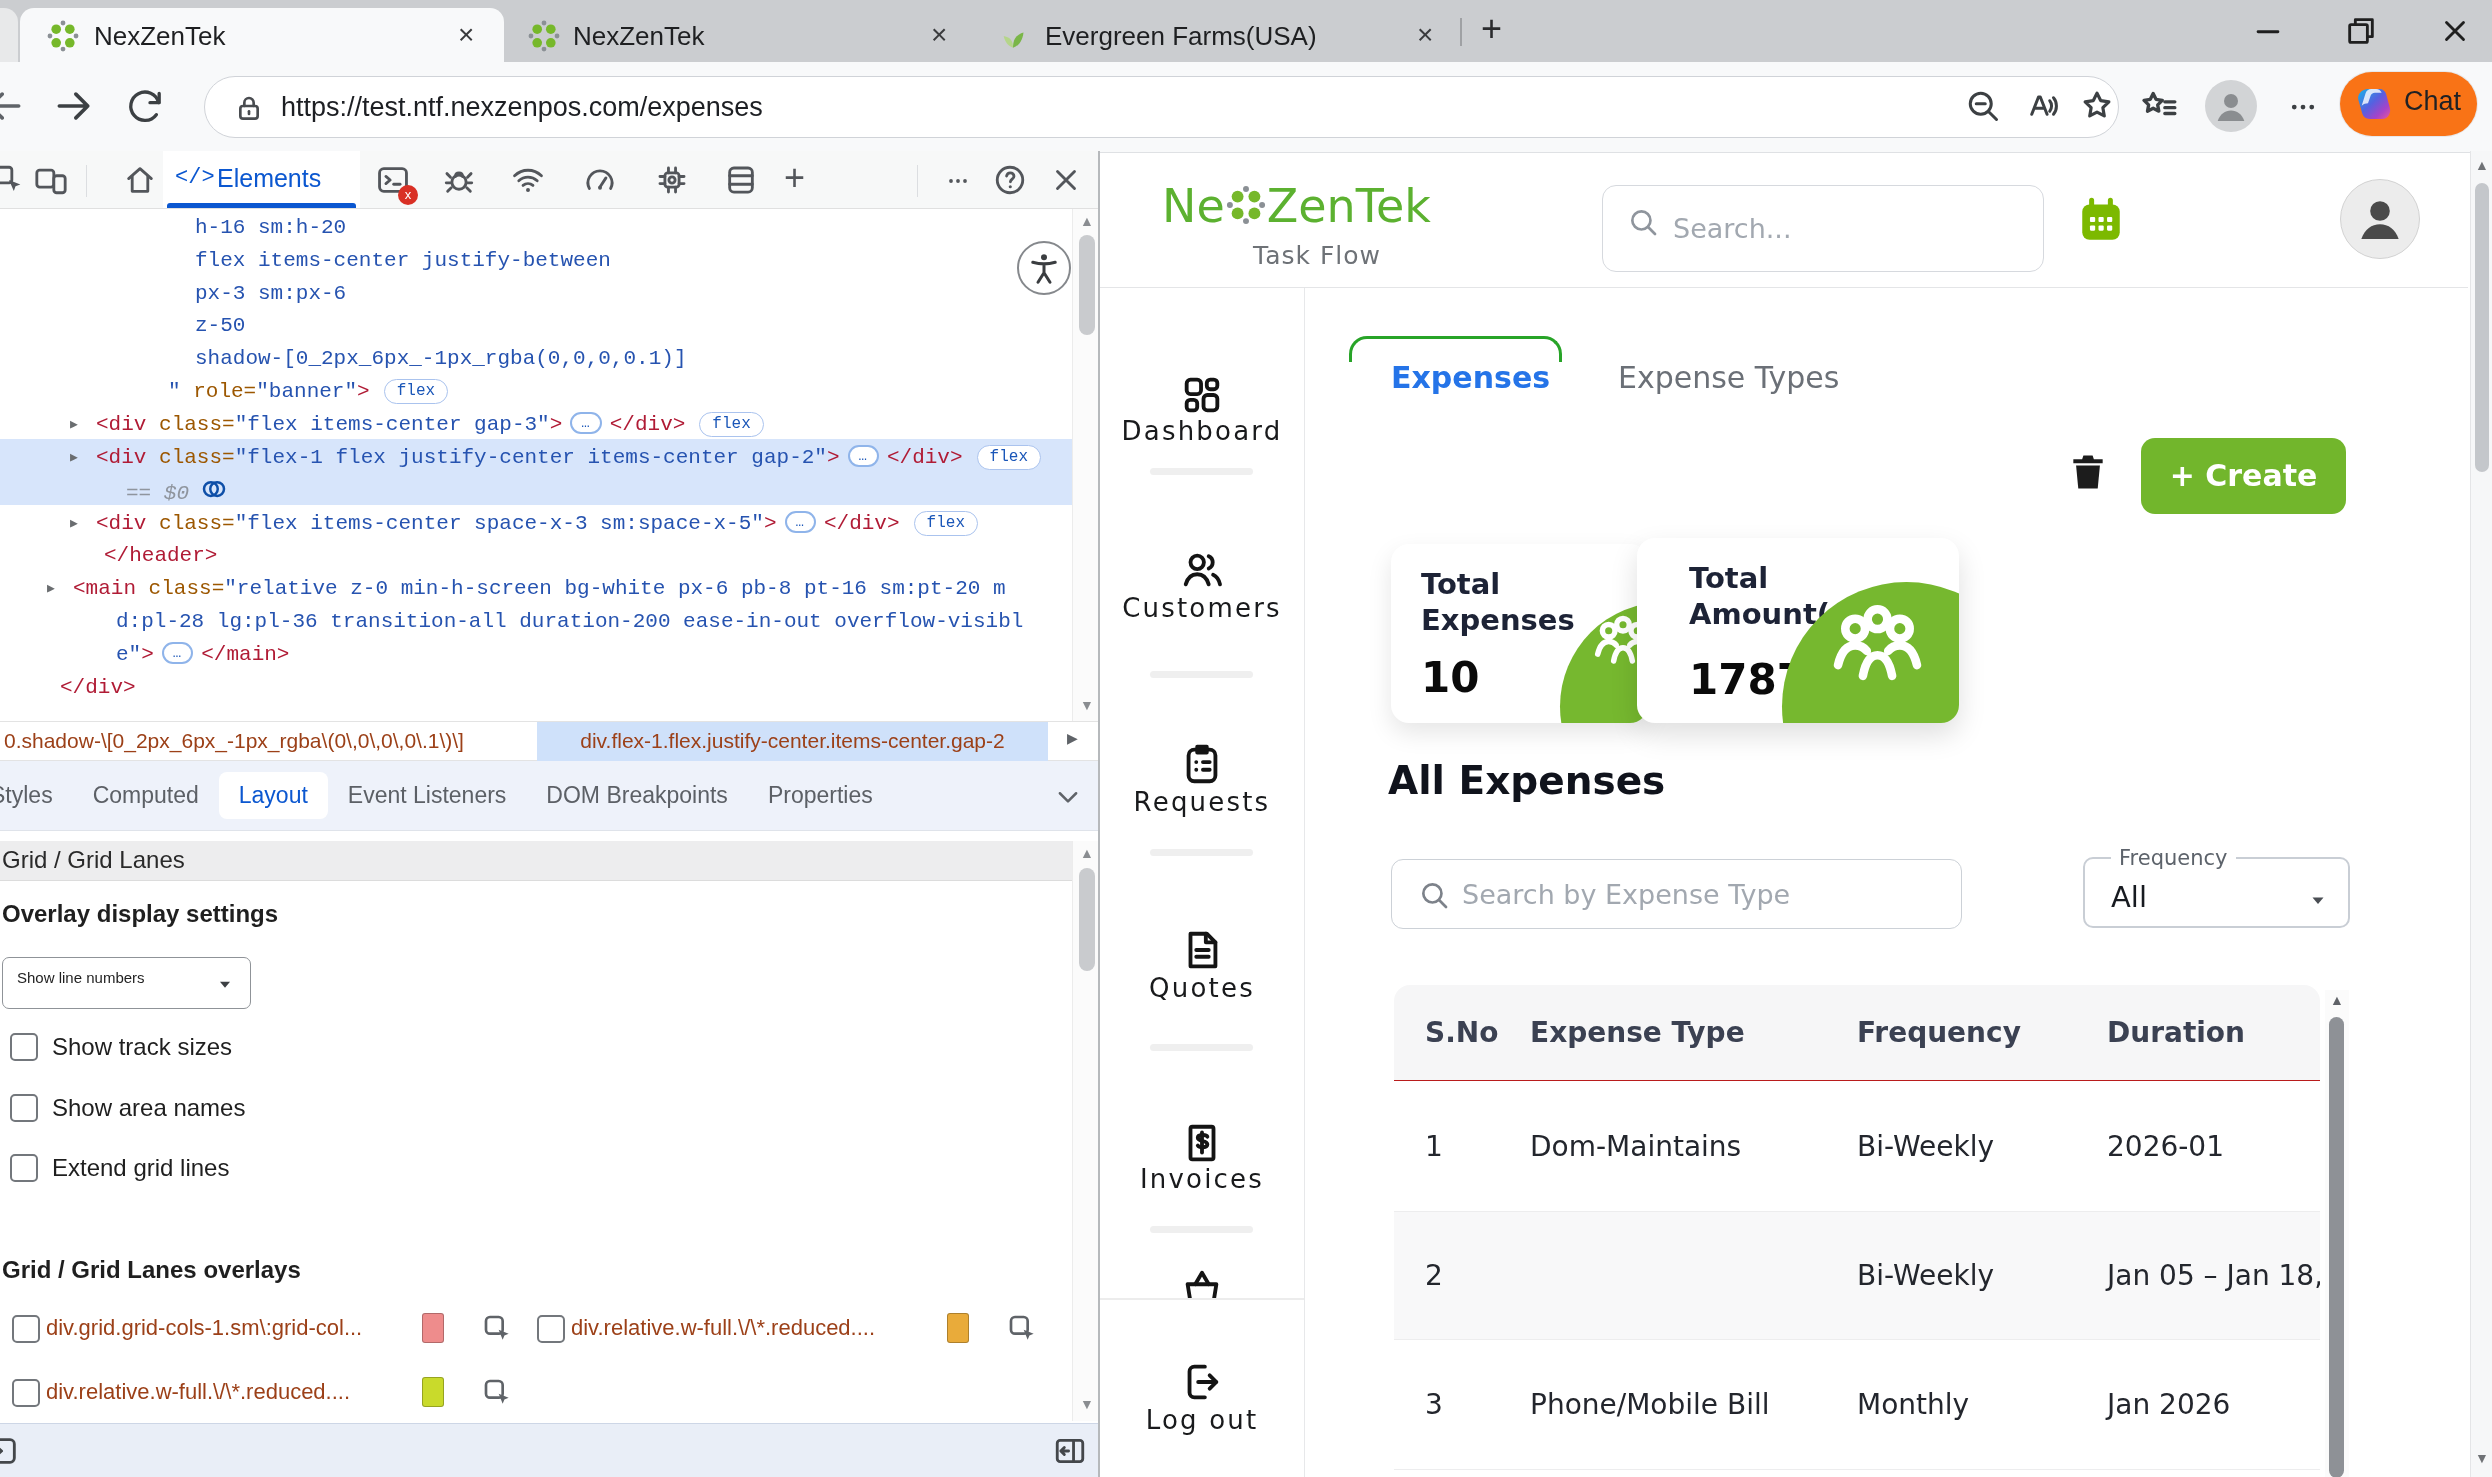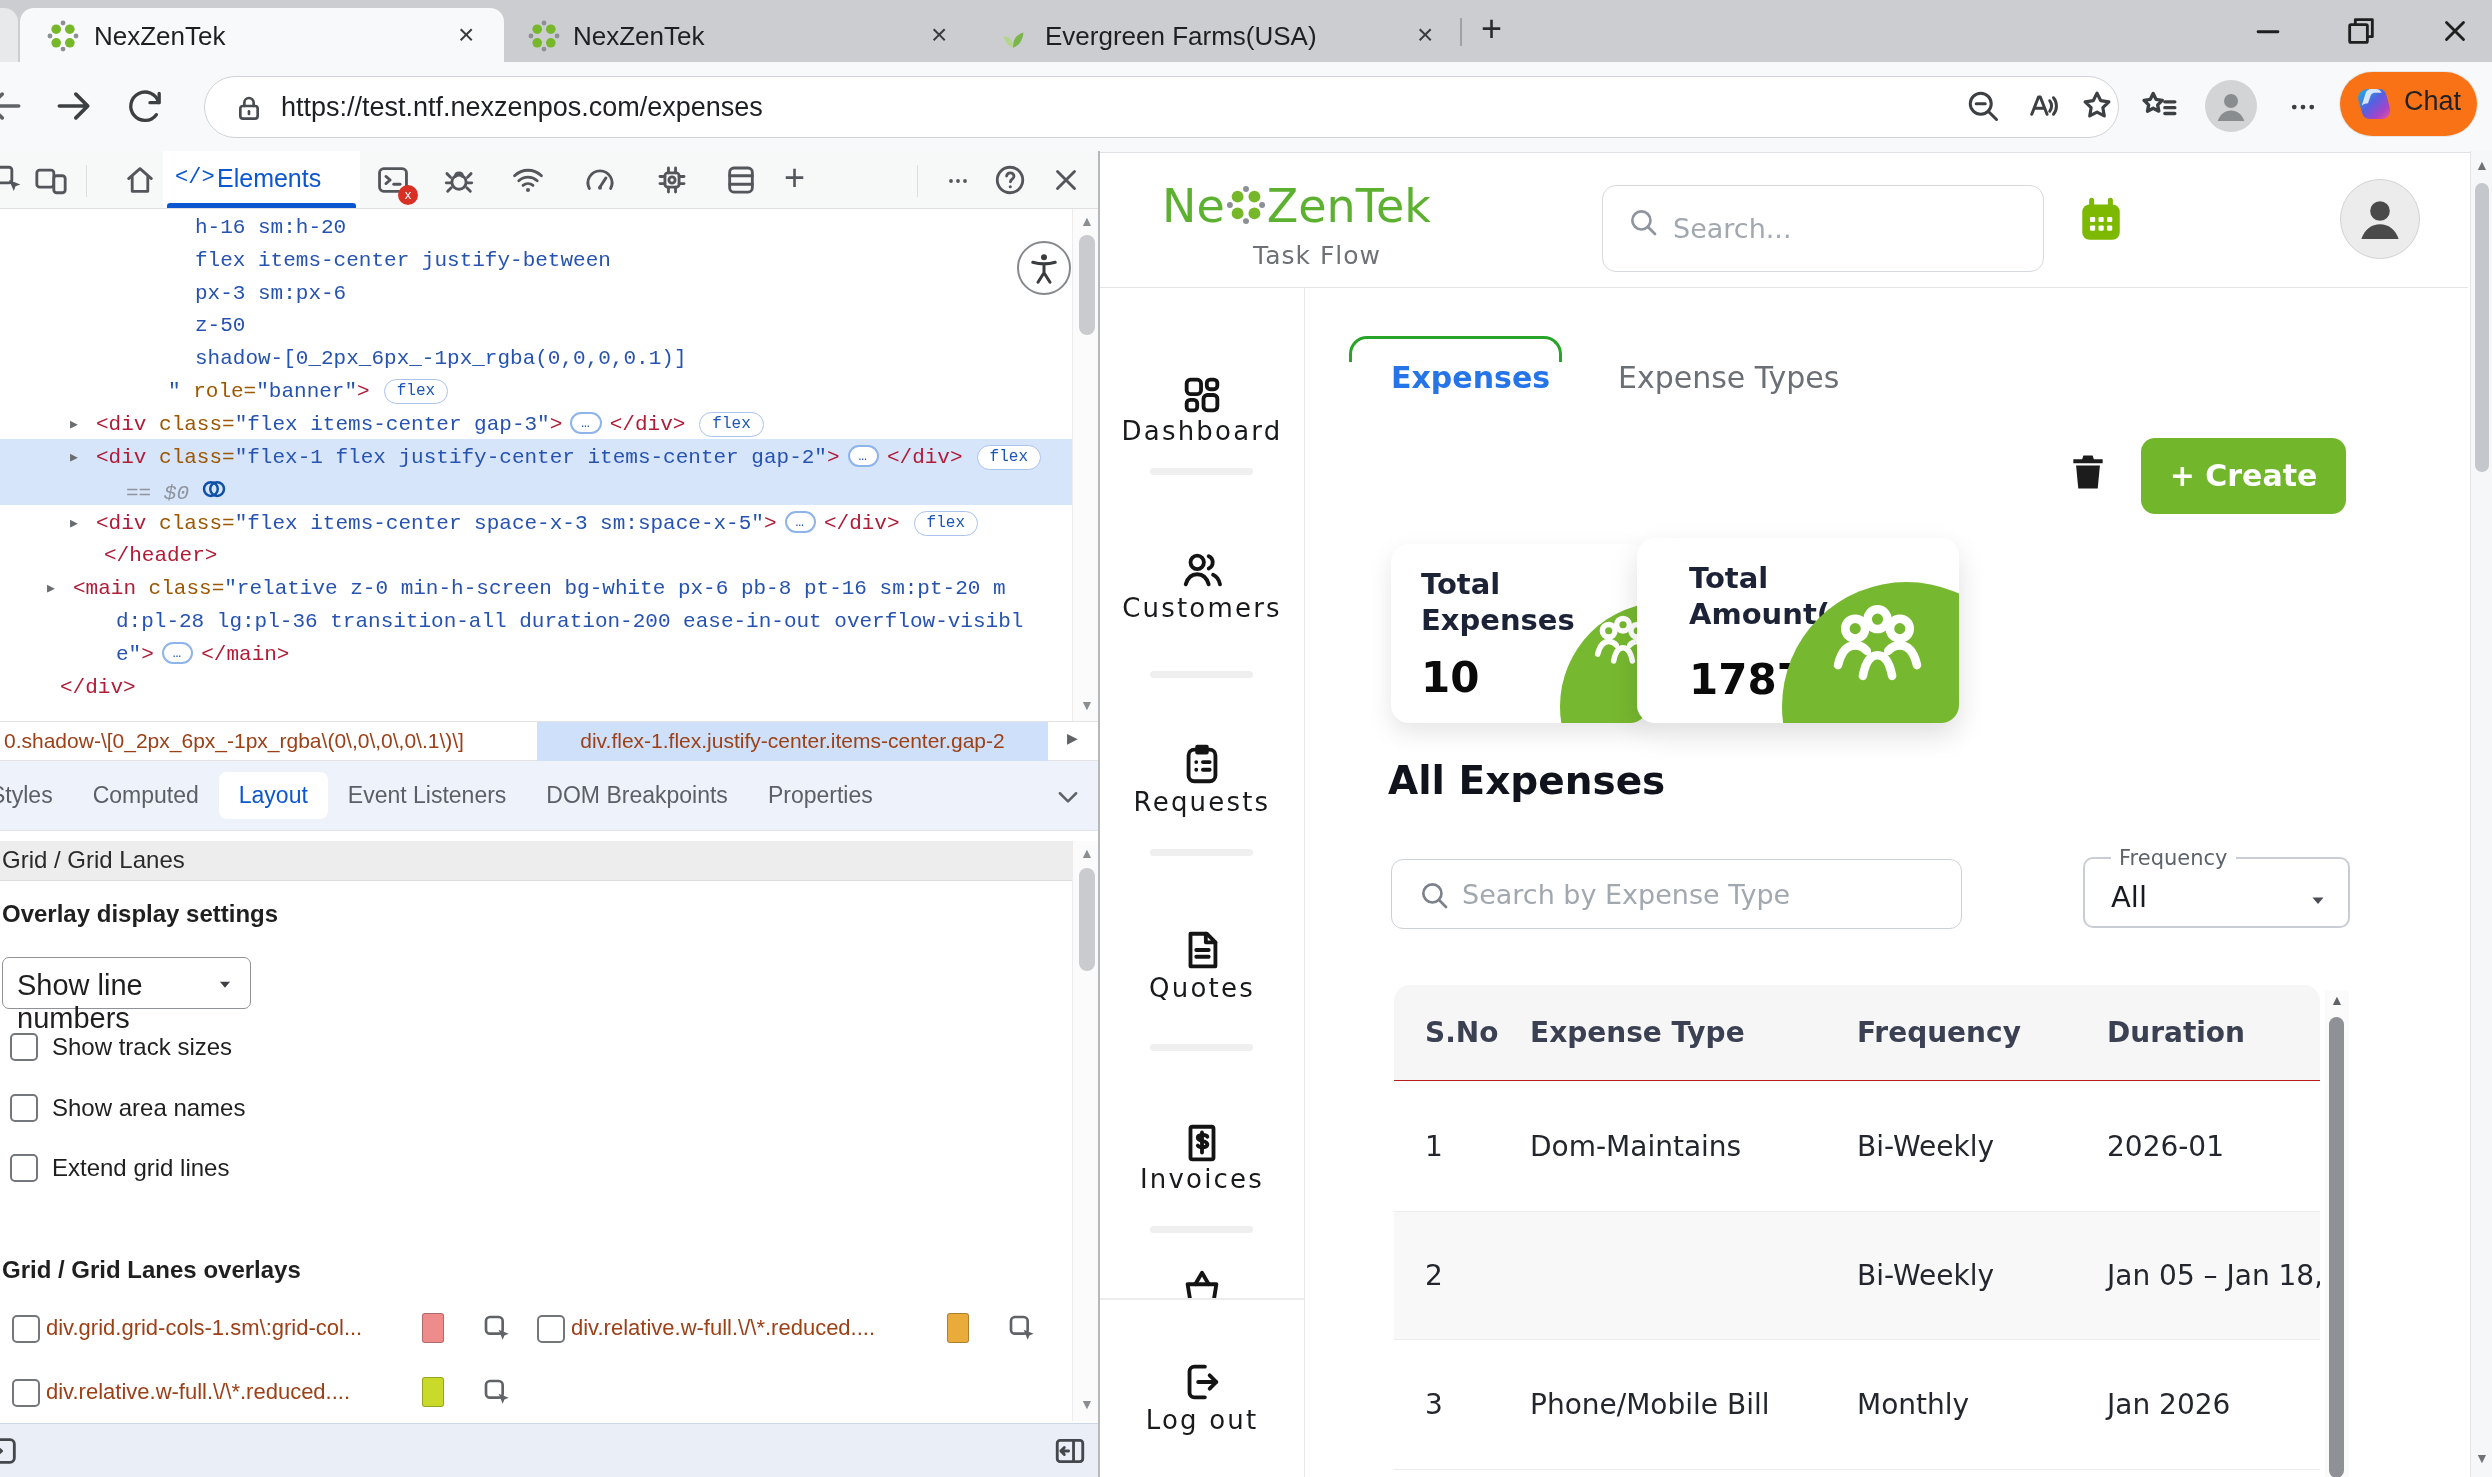--- a/index.html
+++ b/index.html
@@ -312,21 +312,21 @@
       <span class="ptab">DOM Breakpoints</span>
       <span class="ptab">Properties</span>
     </div>
   <span class="abs ic" style="left:1053px;top:782px;width:30px;height:30px;color:#5f6368;"><svg viewBox="0 0 24 24" fill="none" stroke="currentColor" stroke-width="2" stroke-linecap="round" stroke-linejoin="round">
         <path d="M5.5 9l6.5 6.5L18.5 9"></path>
       </svg></span>
 
   <div class="lpheadbar"><span style="padding-left:2px;">Grid / Grid Lanes</span></div>
   <span class="lptitle" style="left:2px;top:900px;">Overlay display settings</span>
   <div class="abs" style="left:2px;top:957px;width:249px;height:52px;border:1.5px solid #8f9398;border-radius:7px;background:#fff;box-sizing:border-box;">
-    <span class="abs" style="left:14px;top:11px;font-size:29px;color:#1f1f1f;">Show line numbers</span>
+    <span class="abs" style="left:14px;top:11px;font-size:15px;color:#1f1f1f;">Show line numbers</span>
     <span class="abs ic" style="left:211px;top:15px;width:22px;height:22px;color:#3c3f43;"><svg viewBox="0 0 24 24" fill="currentColor">
           <path d="M6.5 9.5h11L12 16z"></path>
         </svg></span>
   </div>
   <div>
       <div class="checkrow" style="top: 1033px; left: 0px; width: 398px;">
         <span class="cb" style="left: 10px; top: 0px;"></span>
         <span class="cblabel">Show track sizes</span>
       </div>
       <div class="checkrow" style="top: 1094px; left: 0px; width: 398px;">

